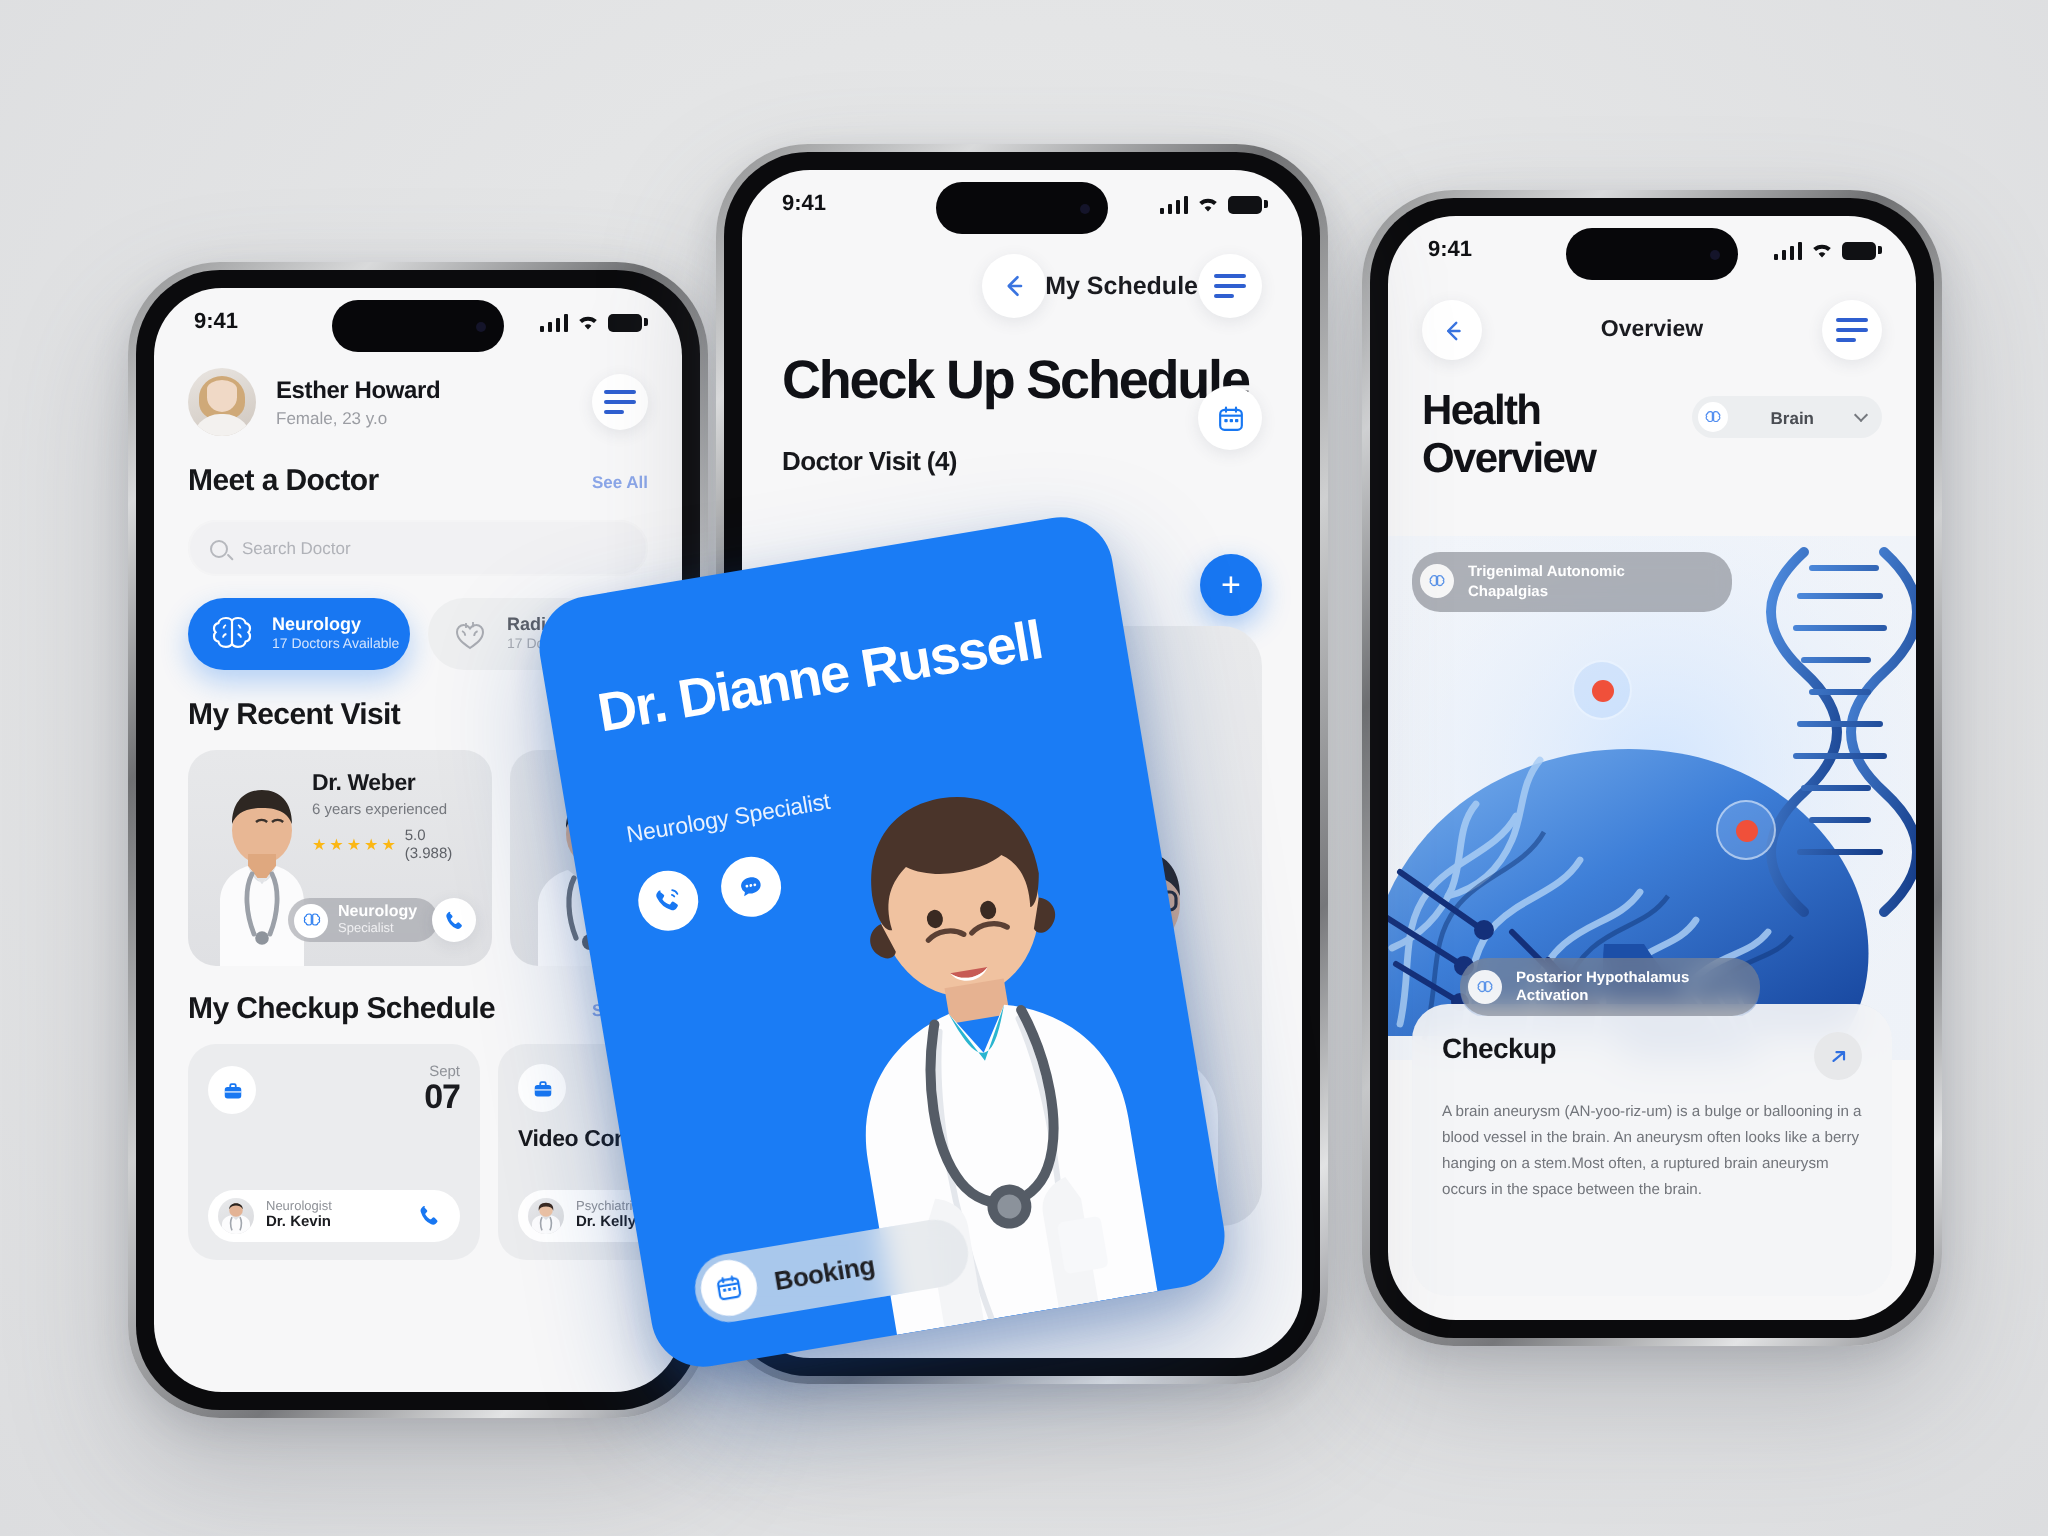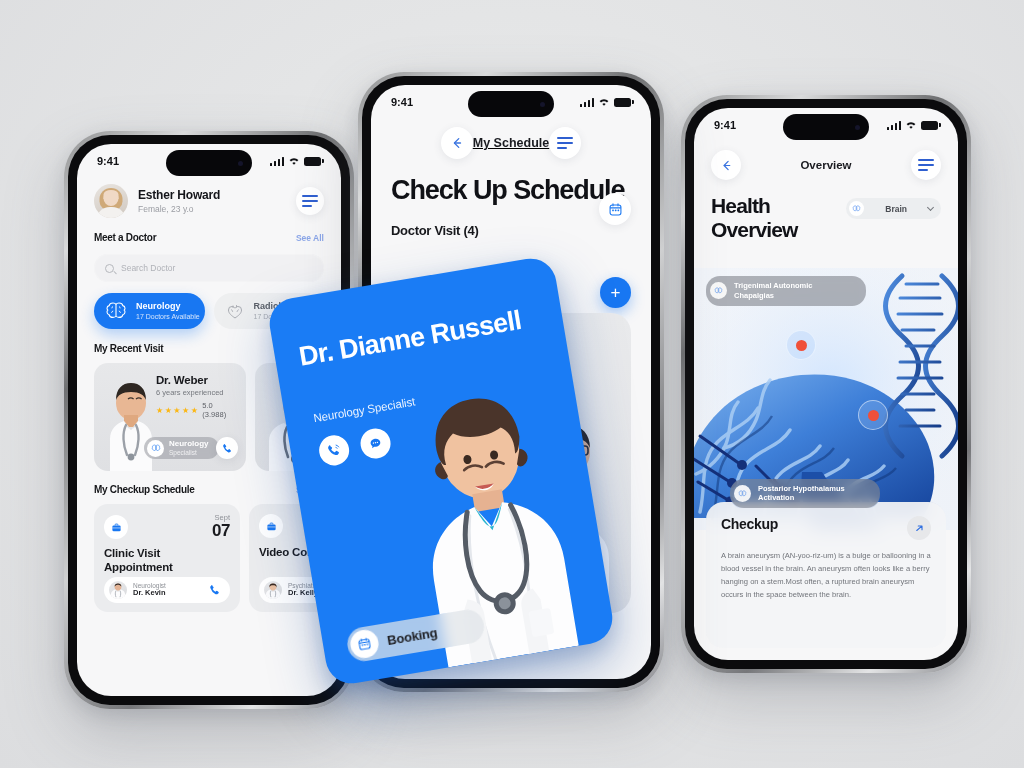--- a/index.html
+++ b/index.html
@@ -61,21 +61,21 @@
   
   .circ-btn {
     border-radius: 50%; background: #fff; display: flex; align-items: center; justify-content: center;
     box-shadow: 0 2px 8px rgba(60,70,90,.10);
   }
   .filter-ic { display: flex; flex-direction: column; gap: 2.5px; align-items: flex-start; }
   .filter-ic b { display: block; height: 2.5px; border-radius: 2px; background: #2f5fd0; }
   .filter-ic b:nth-child(1){width:16px}.filter-ic b:nth-child(2){width:16px}
   .filter-ic b:nth-child(3){width:10px}.filter-ic b:nth-child(4){width:7px;background:#2f5fd0}
   .see-all { font-size: 8.5px; color: #8ba6e8; font-weight: 600; }
-  .sec-title { font-size: 10px; font-weight: 700; color: #16171a; letter-spacing: -.3px; }
+  .sec-title { font-size: 15px; font-weight: 700; color: #16171a; letter-spacing: -.3px; }
   .sec-row { display:flex; align-items:center; justify-content:space-between; }
 
   
   .l-pad { padding: 0 17px; }
   .profile { display:flex; align-items:center; gap:10px; margin-top: 6px; }
   .avatar {
     width: 34px; height: 34px; border-radius: 50%; flex: 0 0 34px; overflow:hidden;
     background: linear-gradient(160deg,#e9e5e1,#cfc7bf);
     position: relative;
   }
@@ -155,21 +155,21 @@
   }
   .mini .pf { width: 18px; height: 18px; border-radius: 50%; overflow:hidden; flex:0 0 18px; position:relative;
     background:linear-gradient(160deg,#e9eaec,#d8d9dc); }
   .mn-role { font-size: 6.5px; color: #8e9197; line-height:1.15 }
   .mn-name { font-size: 7.5px; font-weight: 700; color: #1b1c20; line-height:1.15 }
   .mini .phbtn { margin-left:auto; width:20px;height:20px;border-radius:50%;
     display:flex;align-items:center;justify-content:center; }
 
   
   .c-pad { padding: 0 20px; }
-  .c-nav { display:flex; align-items:center; justify-content:center; margin-top: 8px; text-decoration: underline; }
+  .c-nav { display:flex; align-items:center; justify-content:flex-end; margin-top: 8px; }
   .c-nav .tl { font-size: 12.5px; font-weight: 600; color: #1a1b20; }
   .nav-circ { width: 32px; height: 32px; }
   .big-title { font-size: 27px; font-weight: 700; color: #101116; line-height: 1.12;
     letter-spacing: -1.1px; margin-top: 16px; }
   .c-sub { font-size: 13px; font-weight: 600; color: #17181c; margin-top: 18px; letter-spacing:-.3px }
   .cal-circ { position: absolute; right: 20px; top: 108px; width: 32px; height: 32px; }
   .plus-fab {
     position: absolute; right: 20px; top: 192px; width: 31px; height: 31px; border-radius: 50%;
     background: #1877f2; color: #fff; display: flex; align-items: center; justify-content: center;
     font-size: 17px; font-weight: 300; box-shadow: 0 5px 14px rgba(24,119,242,.38);
@@ -399,21 +399,20 @@
                     <rect x="2" y="5" width="12" height="8.5" rx="2" fill="#1877f2"></rect>
                     <path d="M6 5V4a1 1 0 0 1 1-1h2a1 1 0 0 1 1 1v1" fill="none" stroke="#1877f2" stroke-width="1.3"></path>
                     <rect x="2" y="8" width="12" height="1.3" fill="#fff" opacity=".65"></rect>
                   </svg>
             </div>
             <div>
               <div class="mon">Sept</div>
               <div class="day">07</div>
             </div>
           </div>
-          <div class="sch-t">Clinic Visit Appointment</div>
           <div class="mini">
             <div class="pf">
               <svg viewBox="0 0 18 18">
                     <circle cx="9" cy="6" r="3.4" fill="#e3b395"></circle>
                     <path d="M9 2.6c2 0 3.4 1.2 3.4 3-1-1.4-2-1.8-3.4-1.8s-2.5.4-3.4 1.8c0-1.8 1.4-3 3.4-3Z" fill="#2b2521"></path>
                     <path d="M2 18v-5c0-2.6 2.6-4 4.4-4.4L9 11l2.6-2.4C13.4 9 16 10.4 16 13v5Z" fill="#fcfcfd"></path>
                     <path d="M7 9.6c-1 2-.8 4.6 0 6.6M11 9.6c1 2 .8 4.6 0 6.6" fill="none" stroke="#a2a7ae" stroke-width=".8"></path>
                   </svg>
             </div>
             <div>

